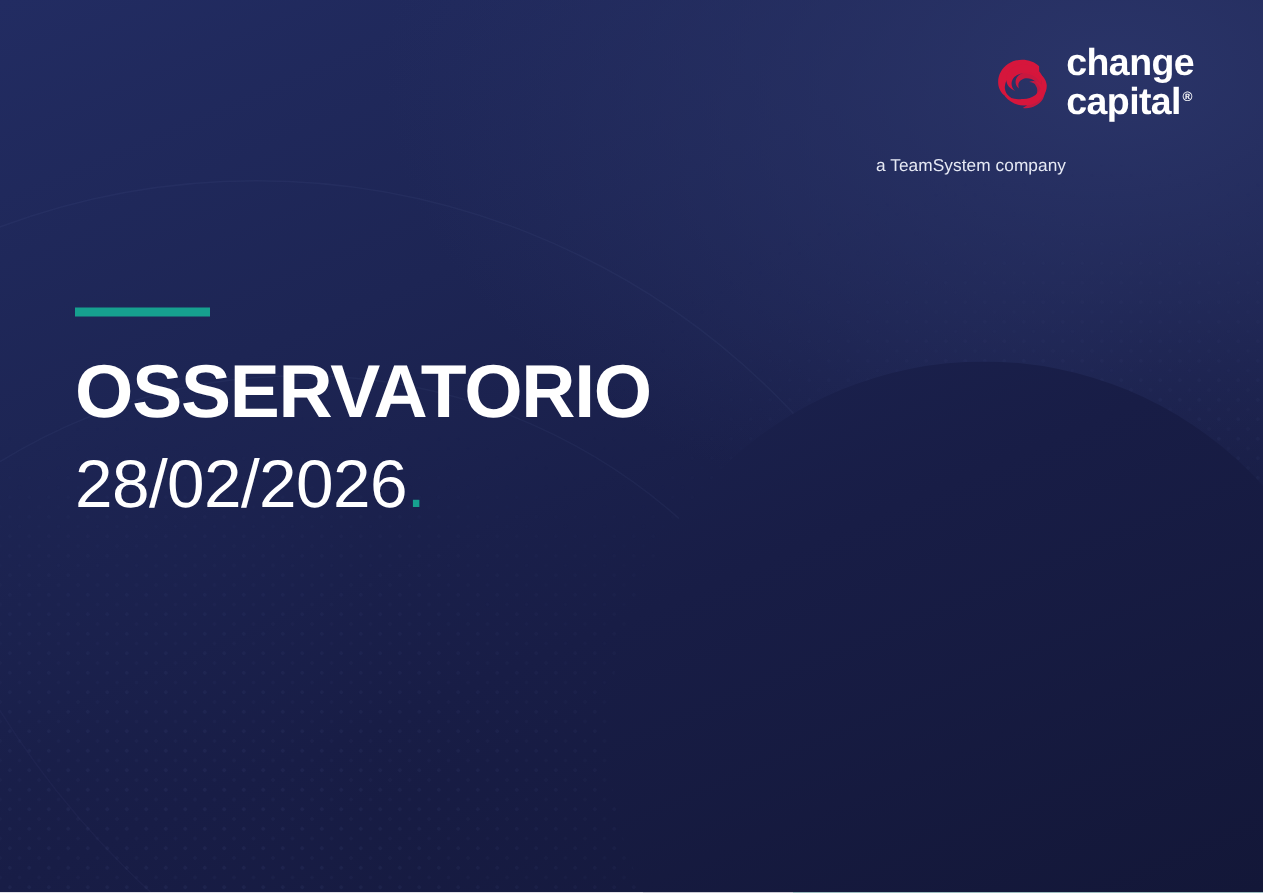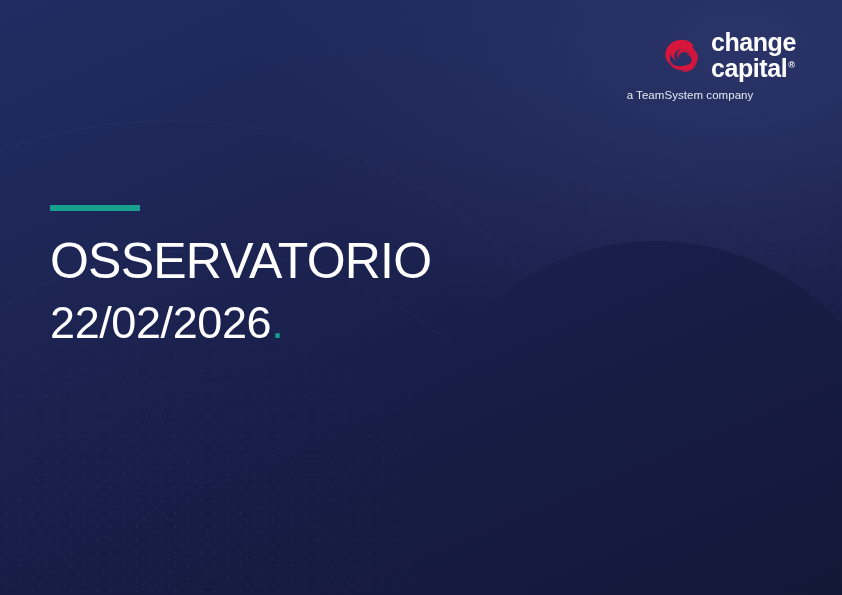--- a/index.html
+++ b/index.html
@@ -117,45 +117,45 @@
     display: inline-block;
   }
   .logo-reg {
     font-size: 9px;
     font-weight: 700;
     vertical-align: super;
     line-height: 1;
     margin-left: 1px;
   }
   .logo-tagline {
-    margin-top: 8px;
+    margin-top: 24px;
     color: #e6e9f4;
     font-size: 11.5px;
     font-weight: 400;
     letter-spacing: 0.05px;
-    text-align: center;
+    text-align: left;
   }
 
   
   .title-block {
     position: absolute;
     left: 50px;
     top: 205px;
     width: 720px;
   }
   .accent-rule {
     width: 90px;
     height: 6px;
     background: #16a08f;
     margin-bottom: 22px;
   }
   .headline {
     color: #ffffff;
     font-size: 50px;
-    font-weight: 400;
+    font-weight: 700;
     line-height: 1.12;
     letter-spacing: -0.8px;
     margin: 0;
   }
   .headline .line { display: block; }
   .subtitle {
     margin-top: 9px;
     color: #ffffff;
     font-size: 45px;
     font-weight: 300;
@@ -194,16 +194,16 @@
       </span>
     </div>
     <div class="logo-tagline">a TeamSystem company</div>
   </div>
 
   <div class="title-block">
     <div class="accent-rule"></div>
     <h1 class="headline">
       <span class="line">OSSERVATORIO</span>
     </h1>
-    <div class="subtitle"><span>22/02/2026</span><span class="dot">.</span></div>
+    <div class="subtitle"><span>28/02/2026</span><span class="dot">.</span></div>
   </div>
 
 </div>
 
 </body></html>

